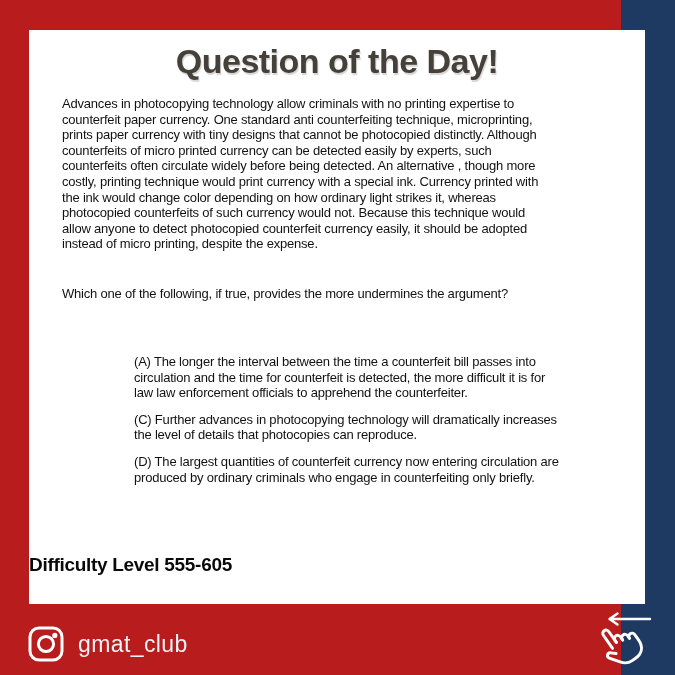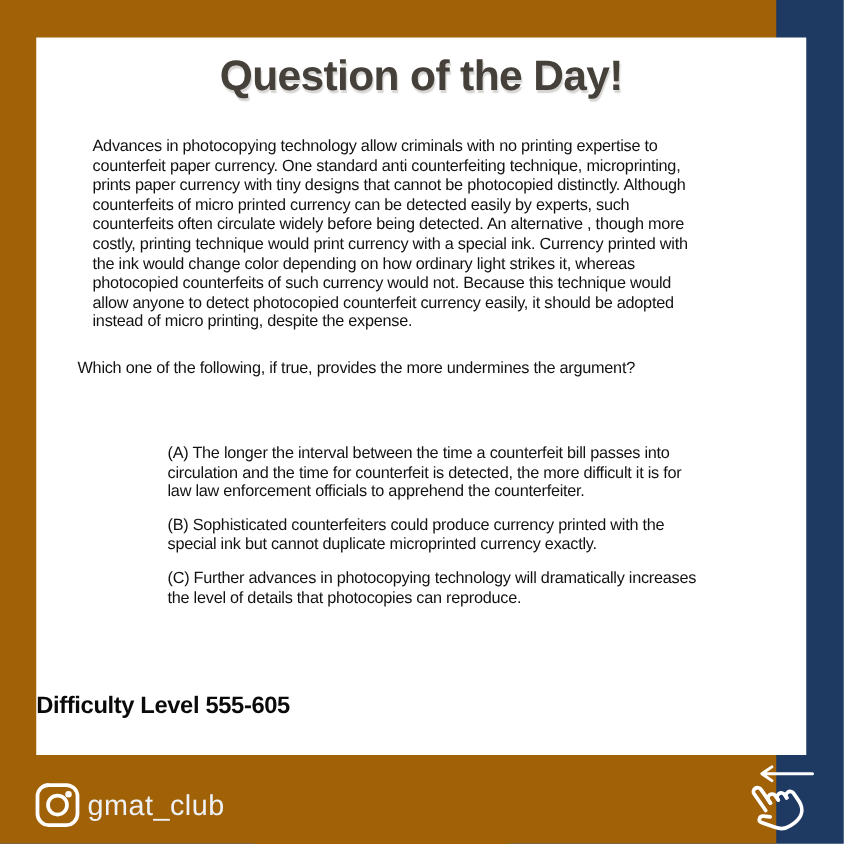--- a/index.html
+++ b/index.html
@@ -5,21 +5,21 @@
   html, body { margin: 0; padding: 0; }
   body {
     width: 675px; height: 675px;
     font-family: "Liberation Sans", sans-serif;
     background: #1e3a63;
     overflow: hidden;
   }
   .canvas {
     position: relative;
     width: 621px; height: 675px;
-    background: #a16207;
+    background: #b91c1c;
   }
   .card {
     position: absolute;
     left: 29px; top: 30px;
     width: 616px; height: 574px;
     background: #ffffff;
   }
   .title {
     position: absolute;
     left: 0; top: 12px; width: 100%;
@@ -33,21 +33,21 @@
   }
   .bodytext {
     color: #121212;
     font-size: 13px;
     line-height: 15.6px;
     letter-spacing: -0.2px;
     white-space: pre-line;
   }
   .passage {
     position: absolute;
-    left: 33px; top: 79px; width: 560px; margin-left: 12px;
+    left: 33px; top: 66px; width: 560px;
   }
   .question {
     position: absolute;
     left: 33px; top: 256px; width: 560px;
   }
   .options {
     position: absolute;
     left: 94px; top: 313px; width: 505px;
   }
   .options p { margin: 11px; }
@@ -60,21 +60,21 @@
     letter-spacing: -0.3px;
     color: #0a0a0a;
   }
   .footer {
     position: absolute;
     left: 0; top: 604px; width: 675px; height: 71px;
   }
   .handle-group {
     position: absolute;
     left: 28px; top: 22px;
-    display: flex; align-items: center; gap: 6px;
+    display: flex; align-items: center; gap: 14px;
   }
   .handle {
     color: #eef1f5;
     font-size: 23px;
     letter-spacing: 0.4px;
   }
   .swipe-arrow { position: absolute; left: 606px; top: 8px; }
   .swipe-hand  { position: absolute; left: 592px; top: 14px; }
   svg { display: block; overflow: visible; }
 </style>
@@ -96,24 +96,24 @@
 photocopied counterfeits of such currency would not. Because this technique would
 allow anyone to detect photocopied counterfeit currency easily, it should be adopted
 instead of micro printing, despite the expense.</div>
 
     <div class="question bodytext">Which one of the following, if true, provides the more undermines the argument?</div>
 
     <div class="options">
       <p class="bodytext">(A) The longer the interval between the time a counterfeit bill passes into
 circulation and the time for counterfeit is detected, the more difficult it is for
 law law enforcement officials to apprehend the counterfeiter.</p>
-      <p class="bodytext">(B) Sophisticated counterfeiters could produce currency printed with the
-special ink but cannot duplicate microprinted currency exactly.</p>
       <p class="bodytext">(C) Further advances in photocopying technology will dramatically increases
 the level of details that photocopies can reproduce.</p>
+      <p class="bodytext">(D) The largest quantities of counterfeit currency now entering circulation are
+produced by ordinary criminals who engage in counterfeiting only briefly.</p>
     </div>
 
     <div class="difficulty">Difficulty Level 555-605</div>
   </div>
 
   <div class="footer">
     <div class="handle-group">
       <span>
         <svg width="36" height="36" viewBox="0 0 36 36">
           <rect x="2" y="2" width="32" height="32" rx="9" fill="none" stroke="#ffffff" stroke-width="3"></rect>

